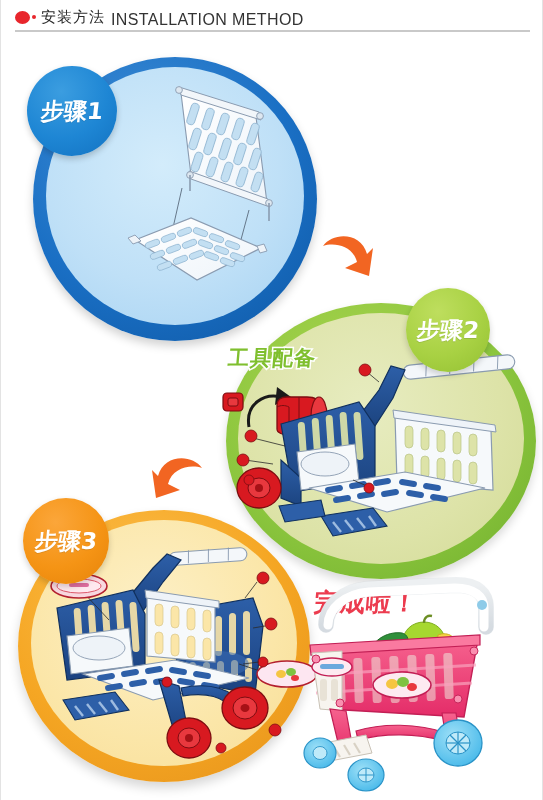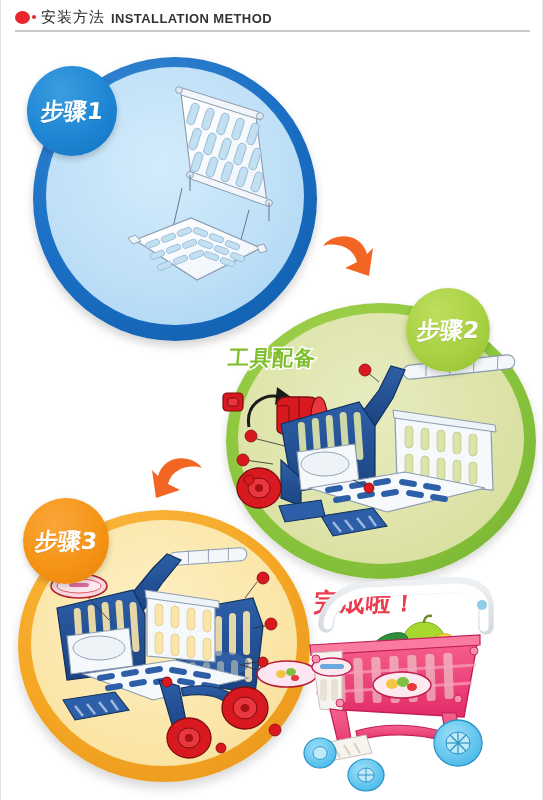--- a/index.html
+++ b/index.html
@@ -53,23 +53,23 @@
     font-size: 15px;
     color: #2b2b2b;
     letter-spacing: 1px;
     font-weight: 500;
     white-space: nowrap;
     font-family: "DejaVu Sans", sans-serif;
   }
   .header-en {
     position: absolute;
     left: 110px; top: 11px;
-    font-size: 13px;
+    font-size: 16px;
     color: #333333;
-    font-weight: bold;
+    font-weight: normal;
     letter-spacing: 0.4px;
     white-space: nowrap;
   }
   .header-rule {
     position: absolute;
     left: 14px; top: 30px;
     width: 515px; height: 2px;
     background: #c9c9c9;
   }
 

